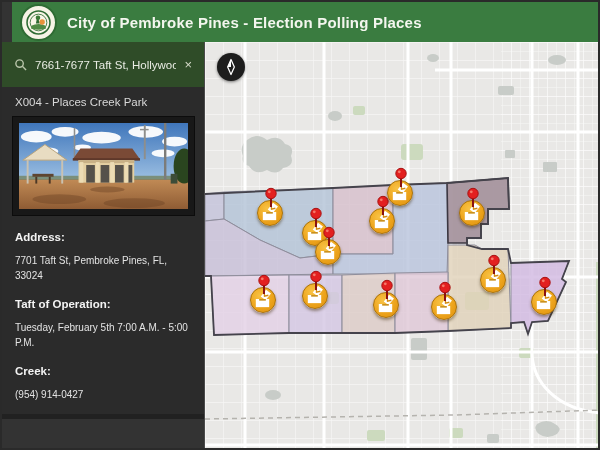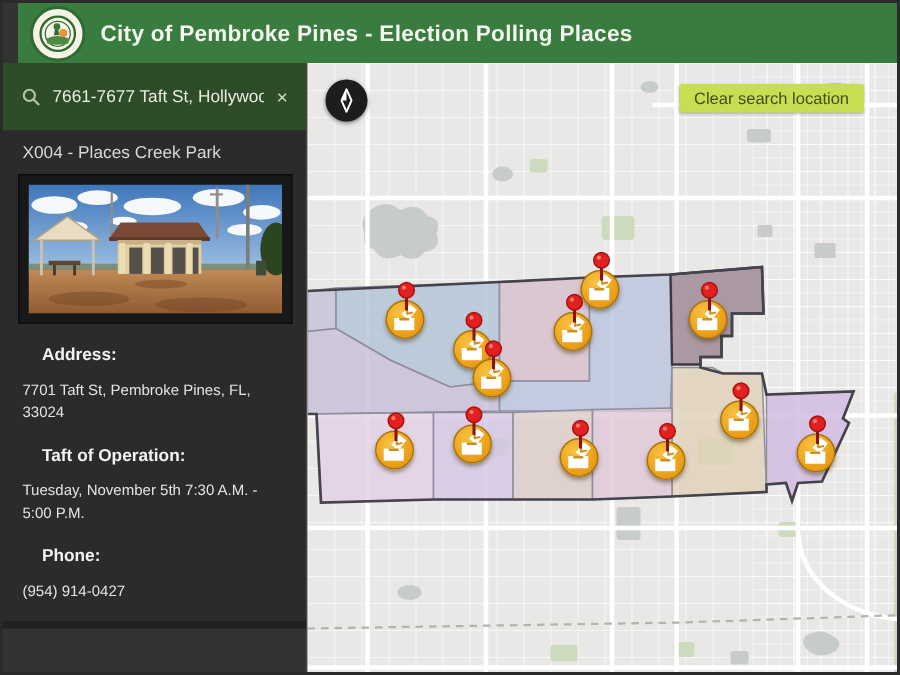--- a/index.html
+++ b/index.html
@@ -24,21 +24,21 @@
     height:45px;background:var(--search-strip-green,#2f4c28);
     display:flex;align-items:center;gap:8px;padding:0 12px;box-sizing:border-box;
   }
   .search-text{flex:1;color:#e9ece3;font-size:11.5px;white-space:nowrap;overflow:hidden;}
   .search-clear{color:#d5dbc9;font-size:13px;cursor:pointer;line-height:1;}
   .popup-card{background:#2b2b2b;height:327px;overflow:hidden;}
   .popup-divider{height:5px;background:#212121;}
   .popup-title{padding:9px 13px 6px;font-size:11.5px;color:#d8d8d8;}
   .photo-frame{margin:2px 10px 0;background:#181818;border:1px solid #0c0c0c;padding:6px;width:169px;}
   .photo-frame svg{display:block;width:169px;height:86px;}
-  .field-label{margin:15px 26px 0;font-size:11.5px;font-weight:700;color:#f3f3f3;}
+  .field-label{margin:15px 13px 0;font-size:11.5px;font-weight:700;color:#f3f3f3;}
   .field-value{margin:10px 13px 0;font-size:10px;color:#e3e3e3;line-height:1.5;}
   
   .map{position:absolute;left:203px;top:40px;right:0;bottom:0;background:#e9e8e6;overflow:hidden;}
   .basemap{position:absolute;left:0;top:0;width:397px;height:410px;}
   .compass-btn{
     position:absolute;left:12px;top:11px;width:28px;height:28px;border-radius:50%;
     background:#1d1d1d;border:none;box-shadow:0 1px 3px rgba(0,0,0,.5);cursor:pointer;
     display:flex;align-items:center;justify-content:center;padding:0;
   }
   .compass-btn svg{width:20px;height:20px;}
@@ -149,23 +149,23 @@
             <rect x="31" y="55" width="2" height="7" fill="#4c3826"></rect>
           <ellipse cx="172" cy="44" rx="11" ry="18" fill="#2a451f"></ellipse>
           <rect x="158" y="52" width="7" height="10" fill="#3c4c38"></rect>
         </svg>
       </div>
 
       <div class="field-label">Address:</div>
       <div class="field-value">7701 Taft St, Pembroke Pines, FL, 33024</div>
 
       <div class="field-label">Taft of Operation:</div>
-      <div class="field-value">Tuesday, November 5th 7:30 A.M. - 5:00 P.M.</div>
-
-      <div class="field-label">Phone:</div>
+      <div class="field-value">Tuesday, February 5th 7:00 A.M. - 5:00 P.M.</div>
+
+      <div class="field-label">Creek:</div>
       <div class="field-value">(954) 914-0427</div>
 
     </div>
     <div class="popup-divider"></div>
   </div>
 
   <div class="map">
     <svg class="basemap" viewBox="0 0 397 410">
       <defs>
         <pattern id="grid" width="18" height="18" patternUnits="userSpaceOnUse">
@@ -422,16 +422,15 @@
   </div>
       </div>
 
     <button class="compass-btn">
       <svg viewBox="0 0 24 24">
         <path d="M12 3 L16 12 L12 21 L8 12 Z" fill="none" stroke="#ffffff" stroke-width="1.5" stroke-linejoin="round"></path>
         <path d="M12 3 L8 12 L12 12 Z" fill="#ffffff"></path>
       </svg>
     </button>
 
-    <button class="clear-btn">Clear search location</button>
   </div>
 
 </div>
 
 </body></html>

